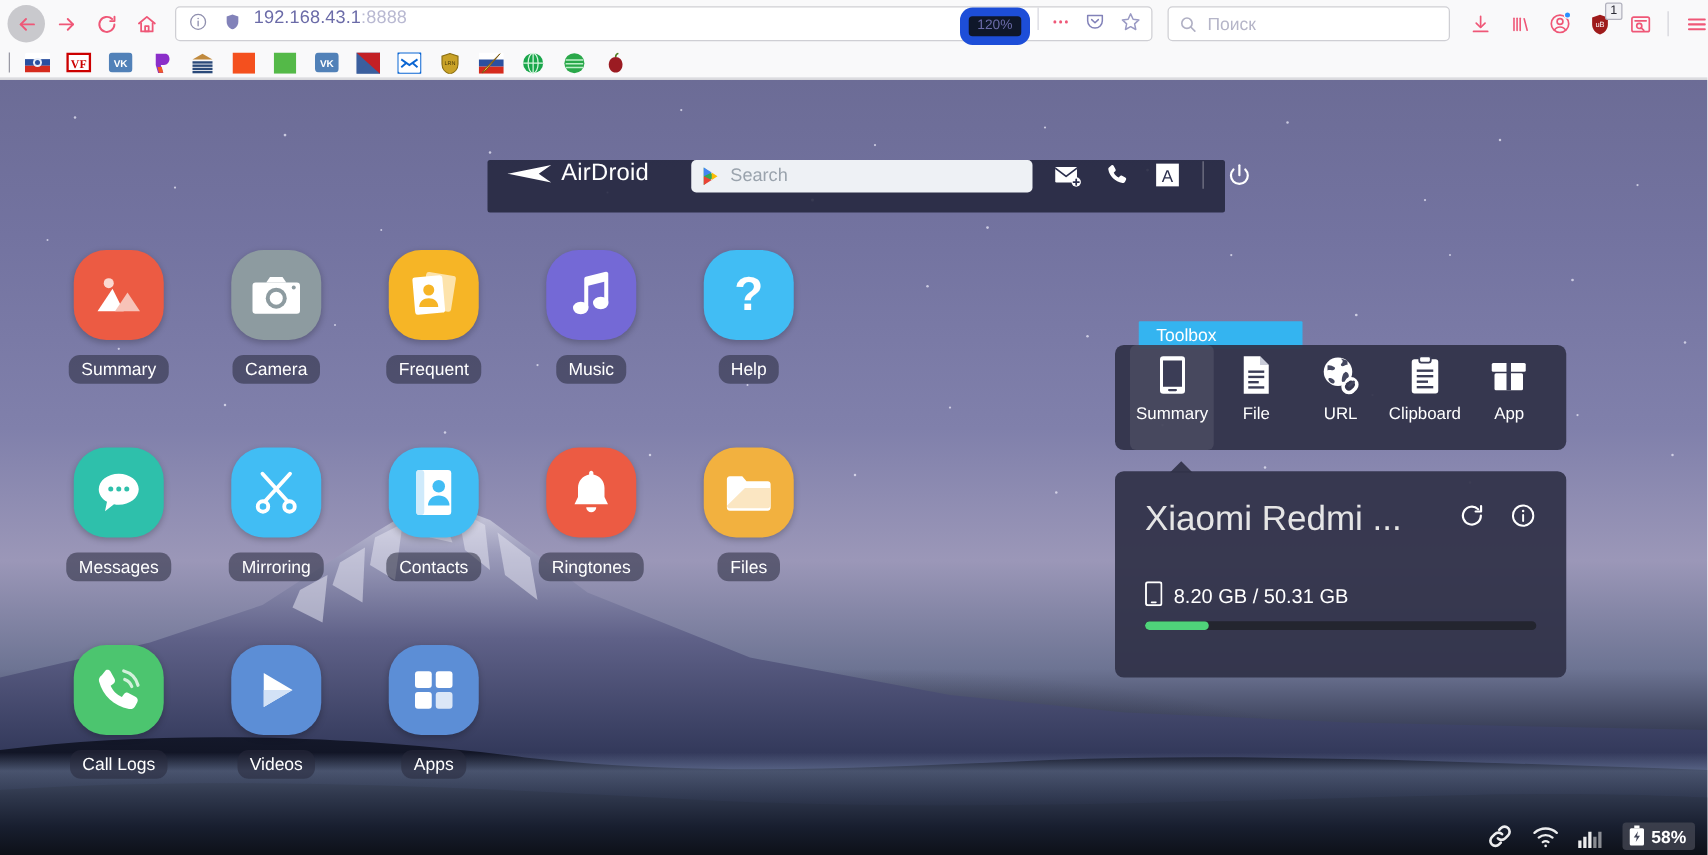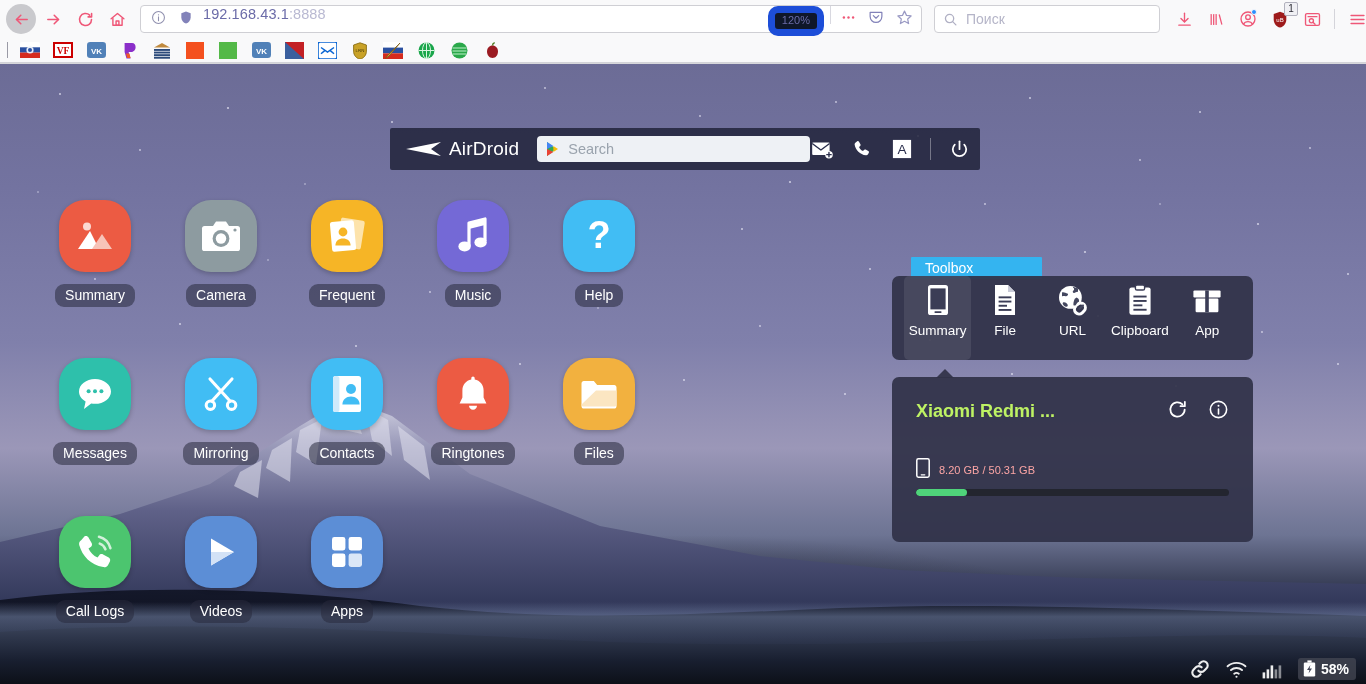--- a/index.html
+++ b/index.html
@@ -183,23 +183,23 @@
   }
 
   
   #airdroid-bar {
     position: absolute;
     left: 390px; top: 64px;
     width: 590px; height: 42px;
     background: rgba(35,38,62,0.88);
     border-radius: 2px;
     display: flex;
-    align-items: center;
+    align-items: flex-start;
     padding: 0 14px;
-    gap: 0;
+    gap: 16px;
   }
   #ad-logo { display:flex; align-items:center; gap:7px; flex:0 0 auto;}
   #ad-logo .lbl {
     color: #fff; font-size: 19px; letter-spacing: 0.2px;
   }
   #ad-search {
     flex: 0 0 273px;
     margin-left: 18px;
     height: 26px;
     background: #eef1f5;
@@ -290,29 +290,29 @@
   #device-card:before {
     content: "";
     position: absolute;
     top: -8px; left: 44px;
     border-left: 9px solid transparent;
     border-right: 9px solid transparent;
     border-bottom: 9px solid rgba(48,50,72,0.93);
   }
   #dev-head { display: flex; align-items: center; }
   #dev-name {
-    color: #bef264; font-size: 18px; font-weight: bold;
+    color: #e5e5e5; font-size: 28px; font-weight: normal;
     white-space: nowrap; overflow: hidden;
   }
   #dev-head-actions { margin-left: auto; display: flex; gap: 20px; align-items:center; }
   #storage-row {
     margin-top: 34px;
     display: flex; align-items: center; gap: 9px;
   }
-  #storage-text { color: #fca5a5; font-size: 11px; }
+  #storage-text { color: #ffffff; font-size: 16px; }
   #storage-track {
     margin-top: 7px;
     height: 7px;
     background: #23252f;
     border-radius: 4px;
     overflow: hidden;
   }
   #storage-fill {
     height: 100%;
     background: #4fd37a;

